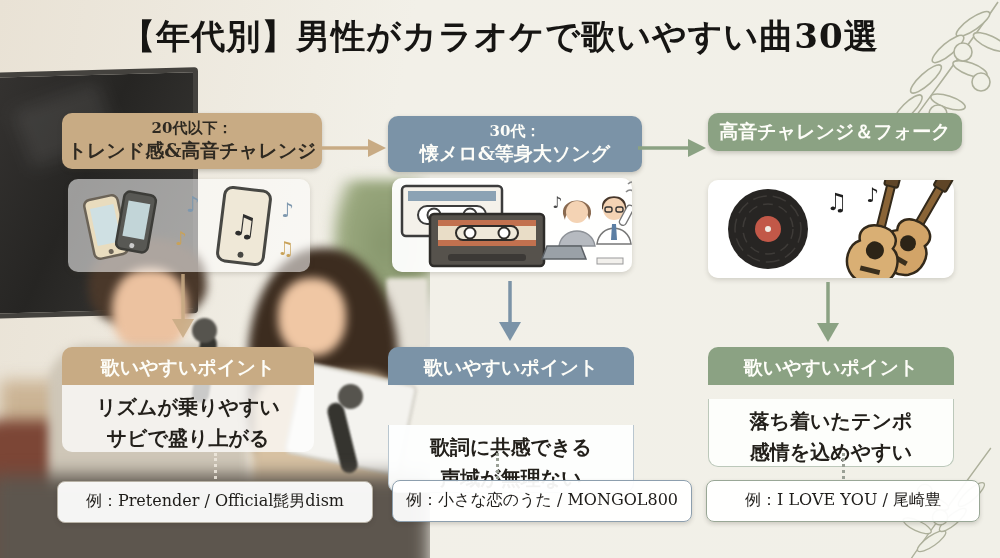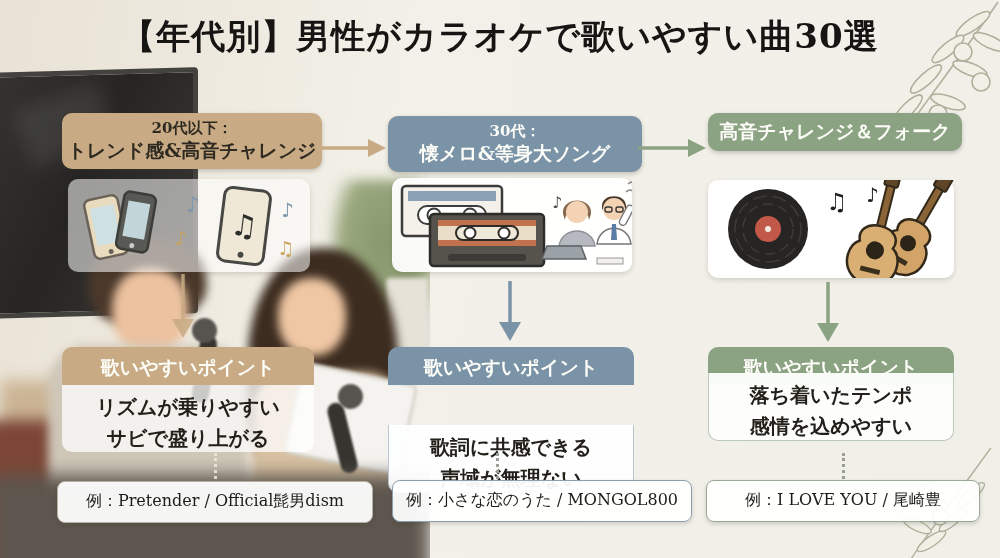--- a/index.html
+++ b/index.html
@@ -292,21 +292,21 @@
   </div>
   <div class="arrow" style="left: 815px; top: 282px; --accent: #8ba283;">
     <svg width="26" height="62" viewBox="0 0 26 62">
       <line x1="13" y1="0" x2="13" y2="43" stroke="currentColor" stroke-width="3.5"></line>
       <polygon points="2,41 24,41 13,60" fill="currentColor"></polygon>
     </svg>
   </div>
   <div class="ptshdr" style="left: 708px; top: 347px; width: 246px; height: 30px; --accent: #8ba283;">
     <span>歌いやすいポイント</span>
   </div>
-  <div class="ptsbody pb3" style="left:708px;top:373px;width:244px;height:60px;">
+  <div class="ptsbody pb3" style="left:708px;top:399px;width:244px;height:60px;">
     <span>落ち着いたテンポ</span><br>
     <span>感情を込めやすい</span>
   </div>
   <div class="dotline" style="left:842px;top:453px;height:26px;"></div>
   <div class="example ex3" style="left:706px;top:480px;width:272px;">
     <span>例：I LOVE YOU / 尾崎豊</span>
   </div>
 
 </div>
 

